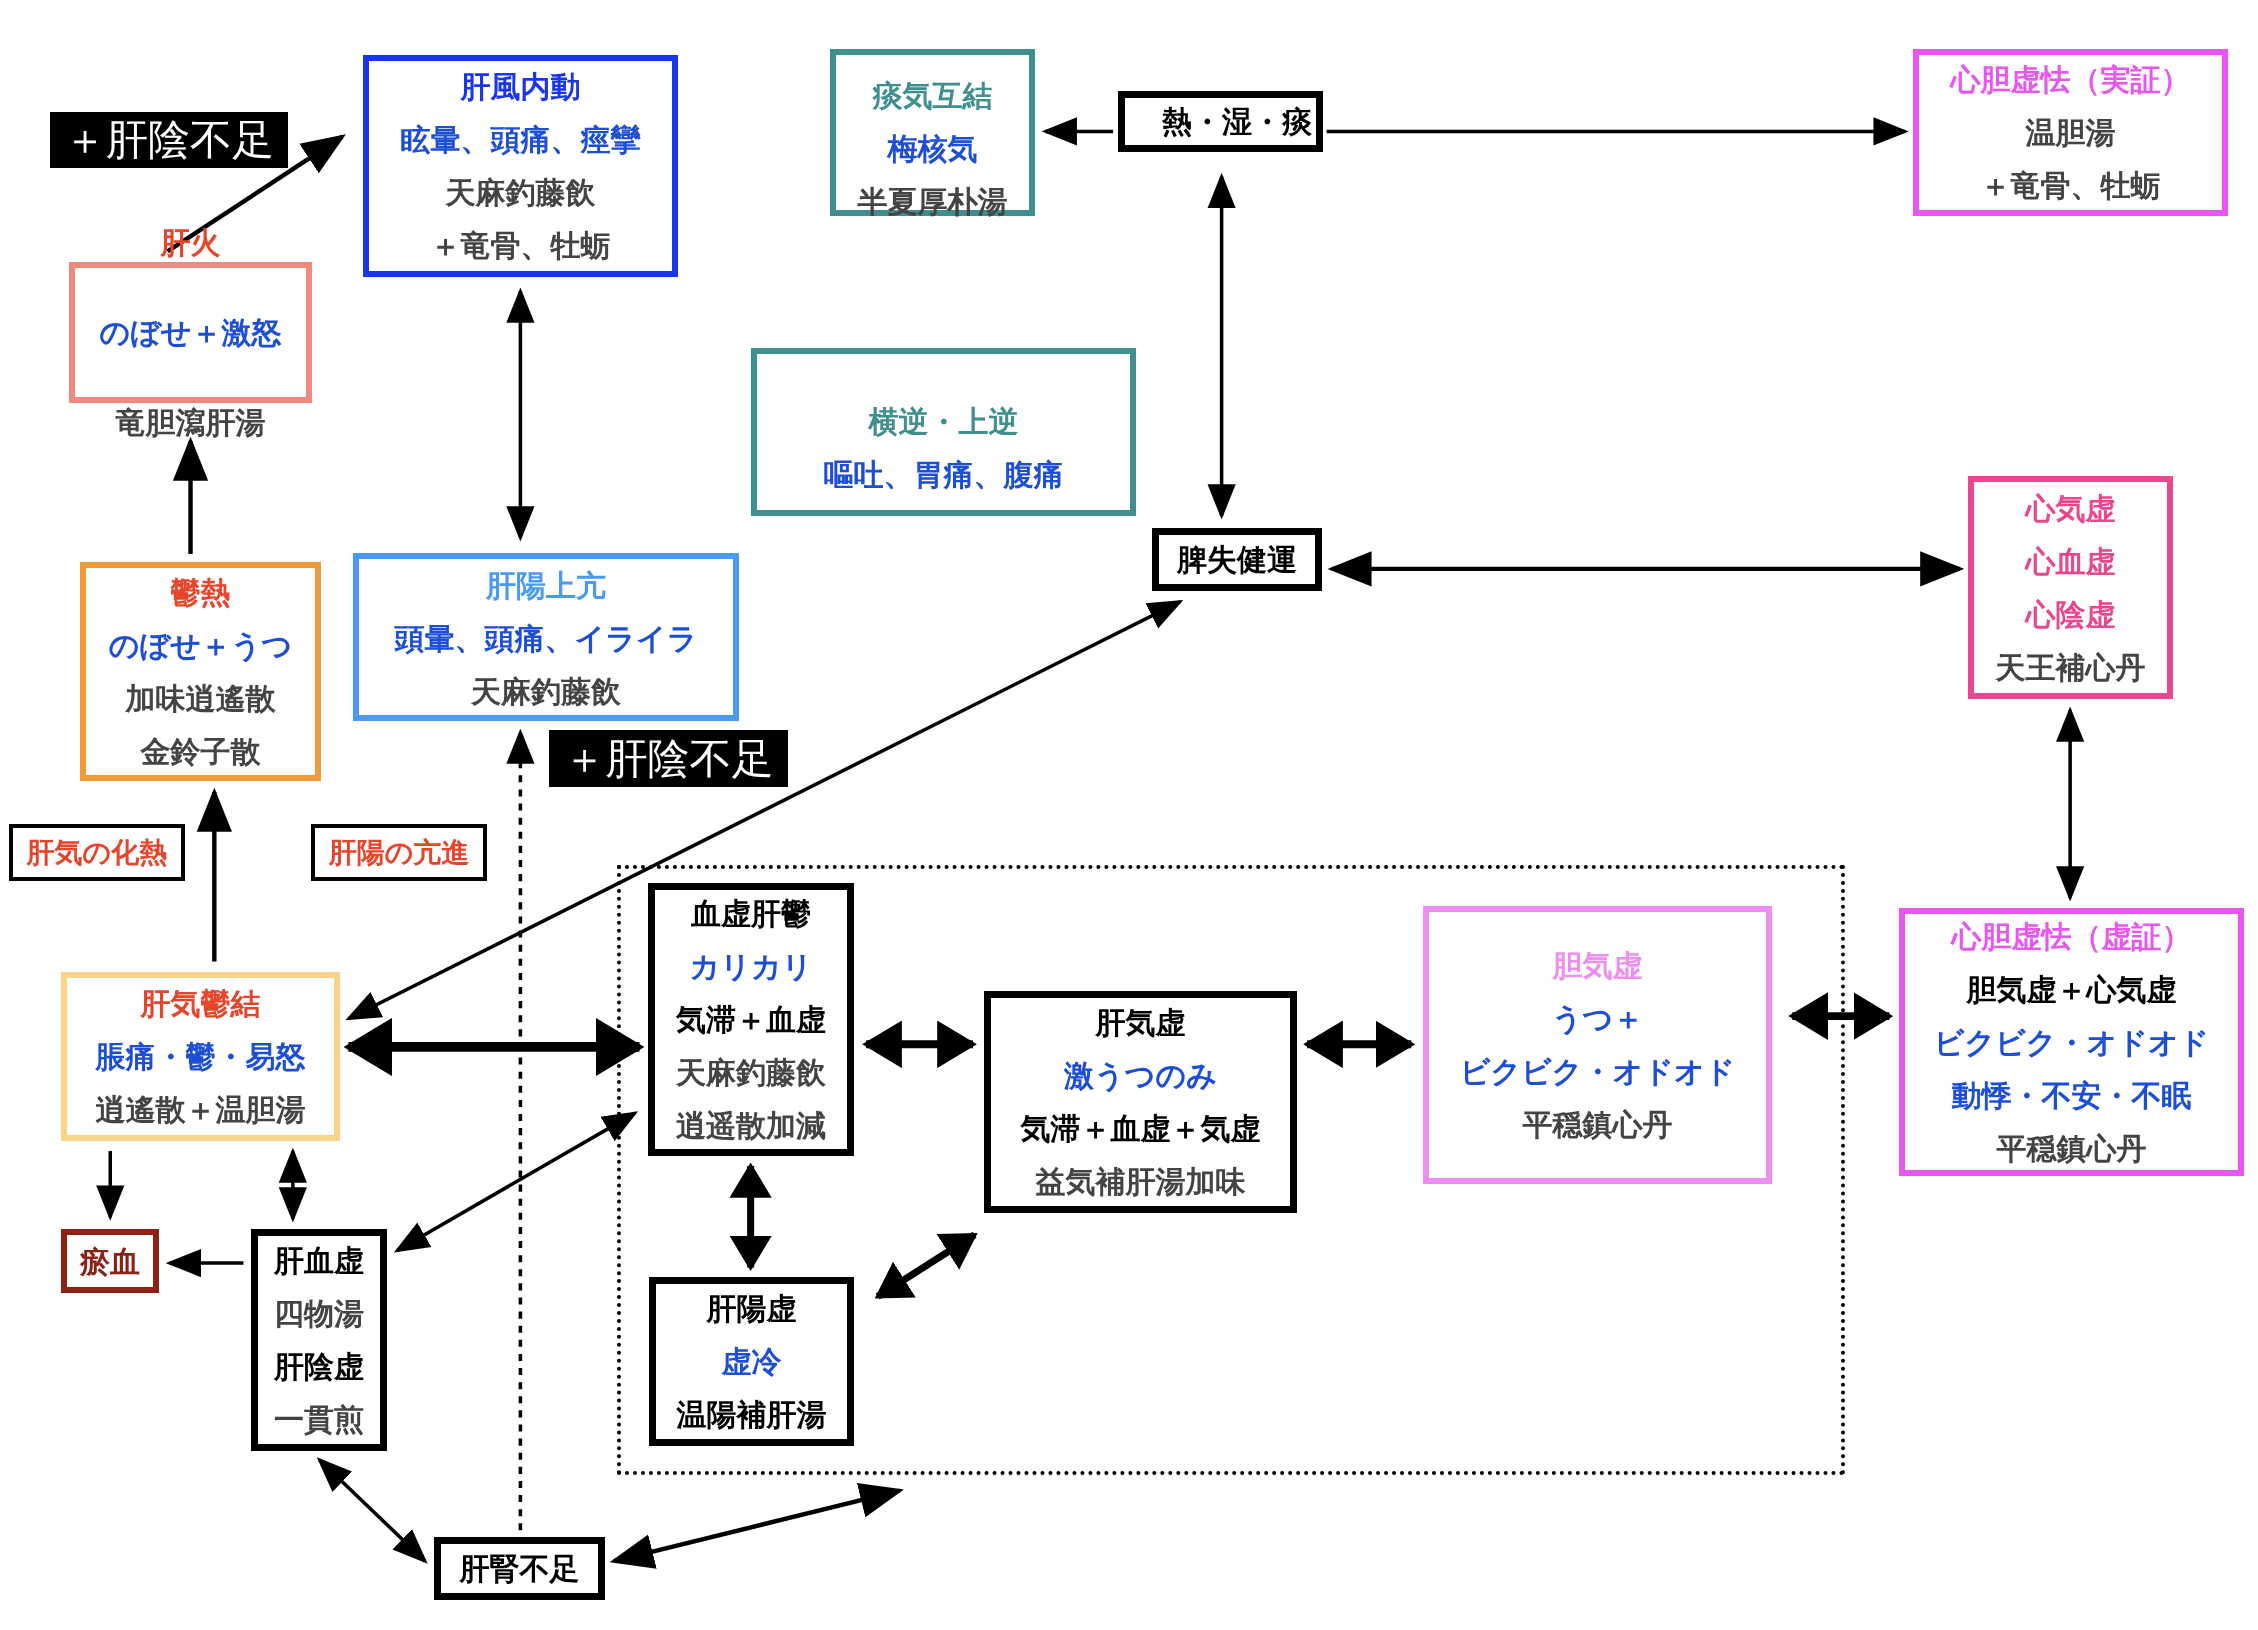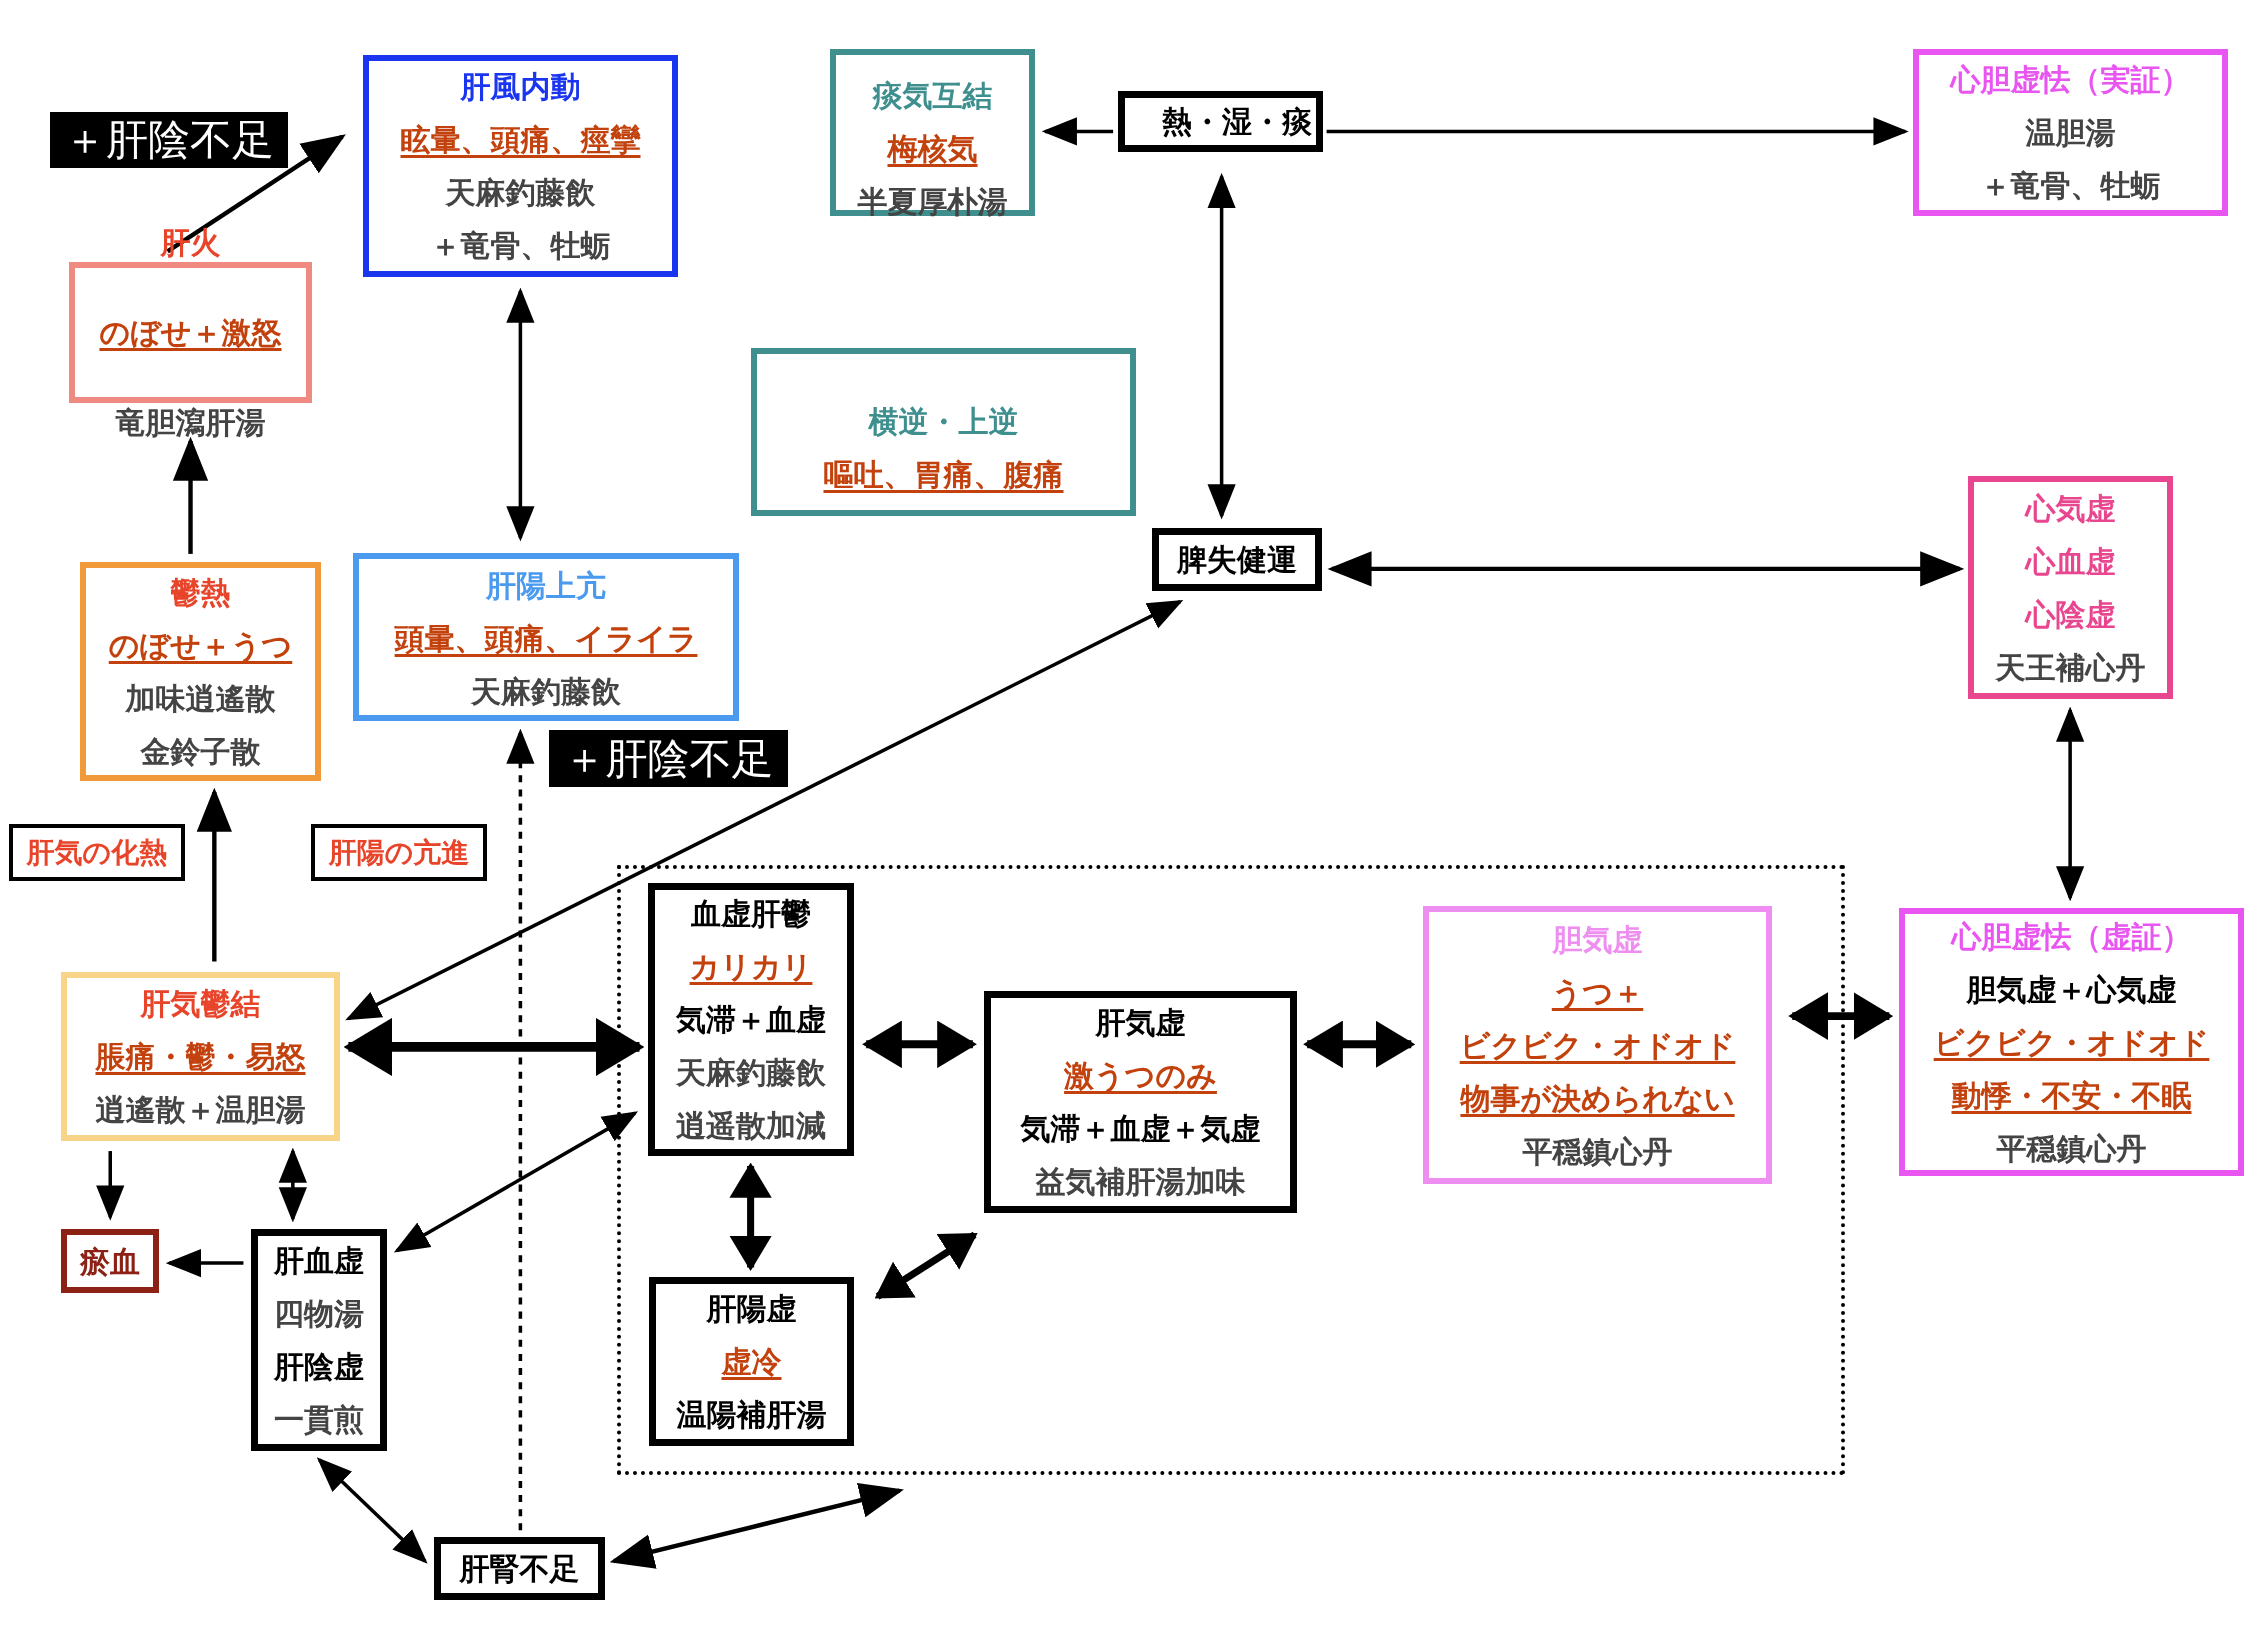--- a/index.html
+++ b/index.html
@@ -1,21 +1,21 @@
 <!DOCTYPE html>
 <html style="font-size:14px"><head>
 <meta charset="utf-8">
 <style>
   html, body { margin:0; padding:0; background:#ffffff; }
   body { width:2258px; height:1630px; position:relative; overflow:hidden;
          font-family:"DejaVu Sans","Liberation Sans",sans-serif; font-weight:bold; }
   .box { position:absolute; box-sizing:border-box; background:#fff;
          display:flex; flex-direction:column; align-items:center; justify-content:center; text-align:center; }
   .line { display:block; white-space:nowrap; font-size:30px; line-height:53px; }
-  .sym { color:#c2410c; text-decoration:underline; text-decoration-thickness:2.6px; text-underline-offset:5.3px; }
+  .sym { color:#1d4ed8; text-decoration-thickness:2.6px; text-underline-offset:5.3px; }
   .drug { color:#444444; }
   .black { color:#000000; }
   .b-blue { border:6.2px solid #1a35f0; }
   .b-lblue { border:6.2px solid #4a9af0; }
   .b-teal { border:6.2px solid #3f8f8f; }
   .b-salmon { border:6.2px solid #ee8a80; }
   .b-orange { border:6.2px solid #f09a3a; }
   .b-yellow { border:6.2px solid #f8d488; }
   .b-dred { border:6.2px solid #8b2215; }
   .b-pink { border:6.2px solid #e8468e; }
@@ -217,21 +217,20 @@
   <span class="line black">肝気虚</span>
   <span class="line sym">激うつのみ</span>
   <span class="line black">気滞＋血虚＋気虚</span>
   <span class="line drug">益気補肝湯加味</span>
 </div>
 
 <div class="box b-lmag" style="left:1423px; top:906px; width:349px; height:278px;">
   <span class="line c-lmag">胆気虚</span>
   <span class="line sym">うつ＋</span>
   <span class="line sym">ビクビク・オドオド</span>
-  <span class="line sym">物事が決められない</span>
   <span class="line drug">平穏鎮心丹</span>
 </div>
 
 <div class="box b-mag" style="left:1899px; top:908px; width:345px; height:268px;">
   <span class="line c-mag">心胆虚怯（虚証）</span>
   <span class="line black">胆気虚＋心気虚</span>
   <span class="line sym">ビクビク・オドオド</span>
   <span class="line sym">動悸・不安・不眠</span>
   <span class="line drug">平穏鎮心丹</span>
 </div>

